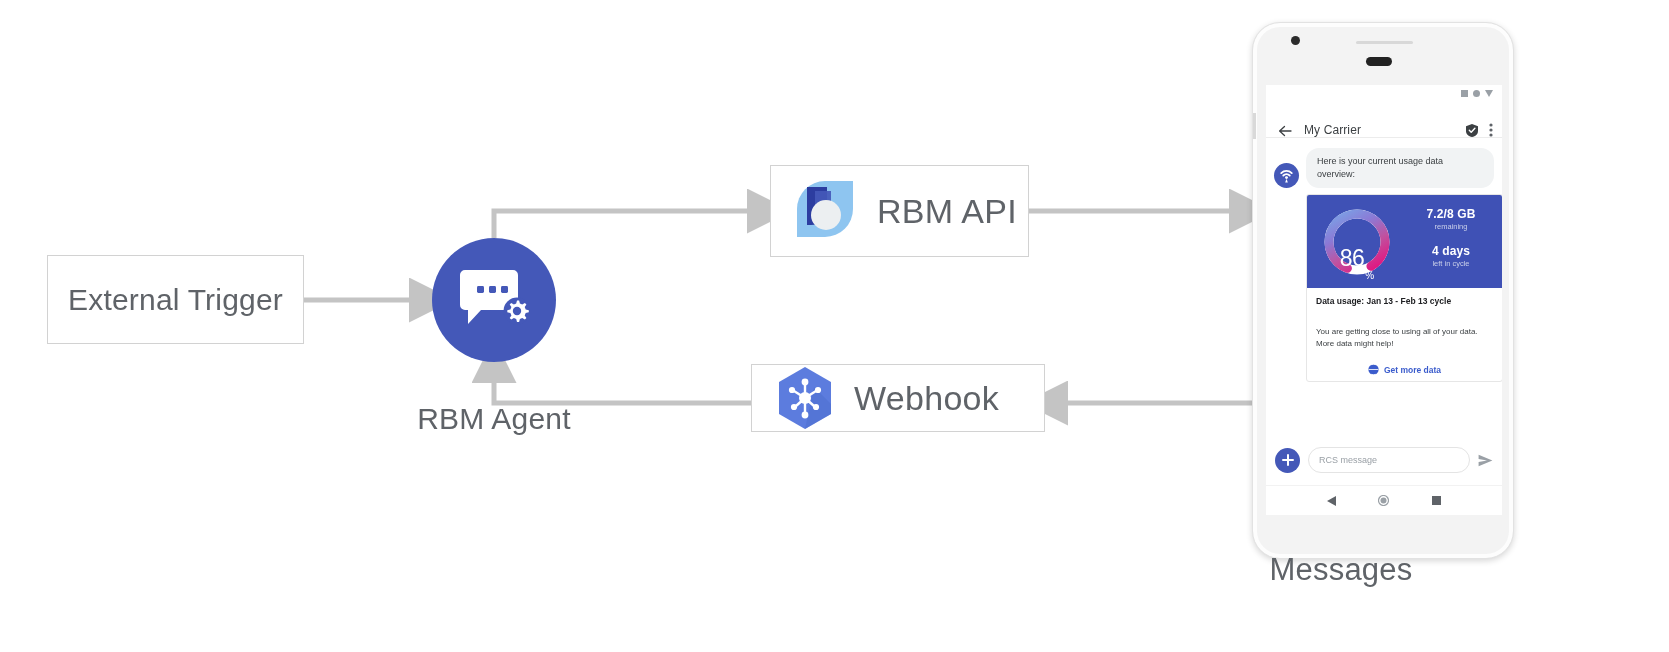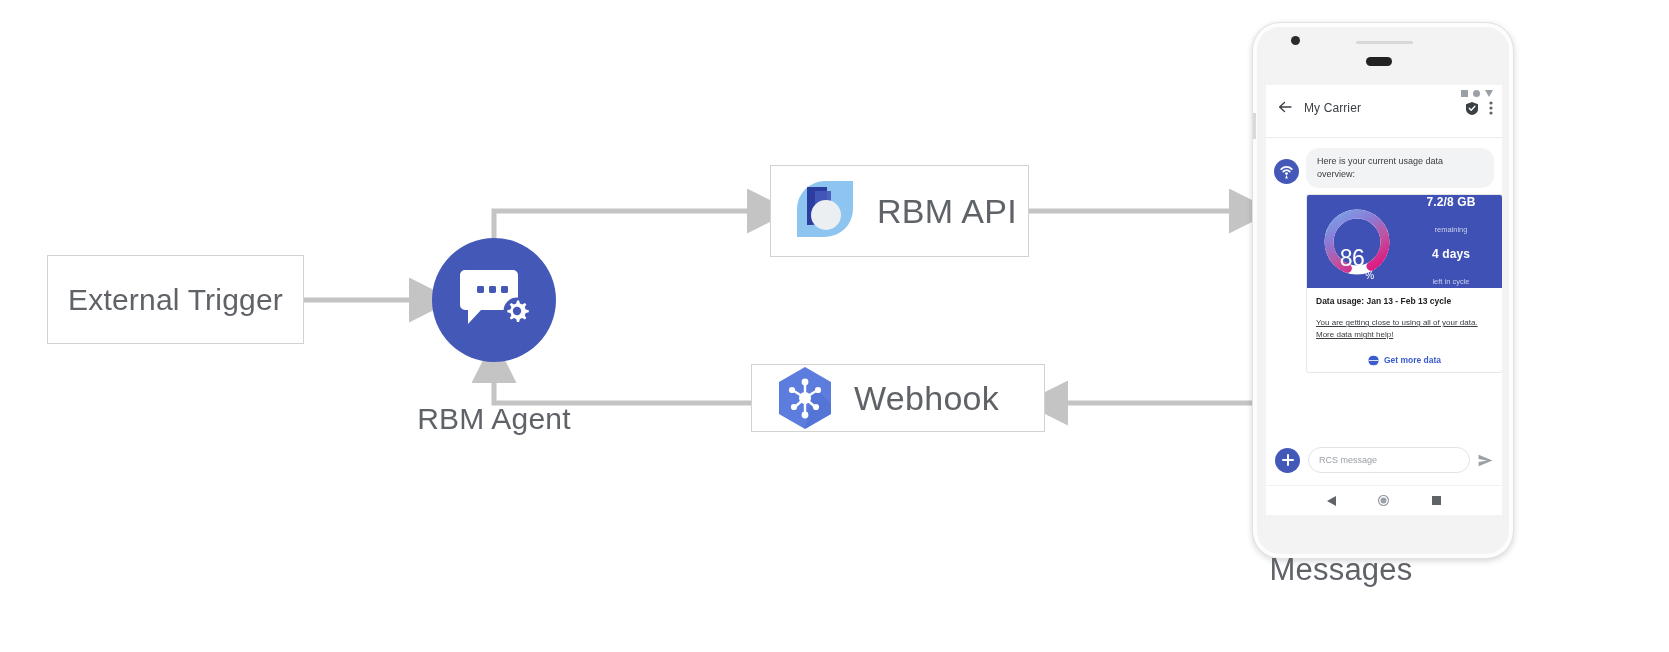--- a/index.html
+++ b/index.html
@@ -198,21 +198,21 @@
     padding-right: 9px;
     gap: 5px;
   }
   .status-icon { display: block; }
 
   
   #phone-appbar {
     height: 36px;
     background: #ffffff;
     display: flex;
-    align-items: flex-start;
+    align-items: flex-end;
     padding: 0 9px 0 12px;
     gap: 12px;
     border-bottom: 1px solid #ececec;
   }
   #phone-title {
     font-size: 12px;
     color: #3c4043;
     flex: 1;
     letter-spacing: .1px;
   }
@@ -222,21 +222,21 @@
     gap: 11px;
   }
 
   
   #phone-thread {
     background: #ffffff;
     padding: 10px 8px 0 8px;
   }
   #msg-row {
     display: flex;
-    align-items: center;
+    align-items: flex-end;
     gap: 7px;
   }
   #msg-avatar {
     width: 25px;
     height: 25px;
     border-radius: 50%;
     background: #4458b8;
     flex: 0 0 25px;
     display: flex;
     align-items: center;
@@ -295,55 +295,54 @@
   #gauge-unit {
     font-size: 10px;
     font-weight: 400;
     margin-left: 1px;
     margin-bottom: -3px;
     align-self: flex-end;
   }
   #card-stats {
     position: absolute;
     left: 96px;
-    top: 0;
+    top: 12px;
     width: 96px;
     color: #ffffff;
     text-align: center;
   }
   .stat-big {
     font-size: 12px;
     font-weight: 700;
     letter-spacing: .1px;
   }
   .stat-small {
     font-size: 7.5px;
     color: #c9cfe9;
-    margin-top: 16px;
+    margin-top: 1px;
   }
   .stat-gap { height: 13px; }
 
   #card-body {
     padding: 8px 9px 6px 9px;
   }
   #card-heading {
     font-size: 8.5px;
     font-weight: 700;
     color: #202124;
-    margin-bottom: 11px;
+    margin-bottom: 20px;
   }
   #card-text {
     font-size: 8px;
     line-height: 1.5;
     color: #3c4043;
-    text-decoration: underline;
   }
   #card-action {
     display: flex;
-    align-items: flex-start;
+    align-items: center;
     justify-content: center;
     gap: 5px;
     padding: 8px 0 6px 0;
   }
   #card-action-label {
     font-size: 8.5px;
     font-weight: 700;
     color: #3b5ccc;
   }
 

